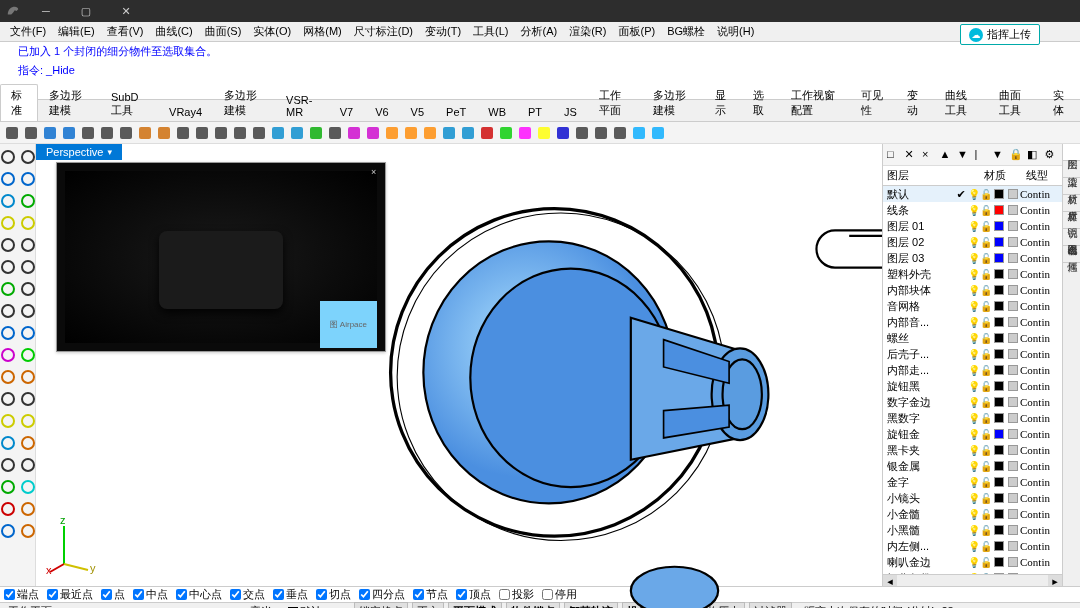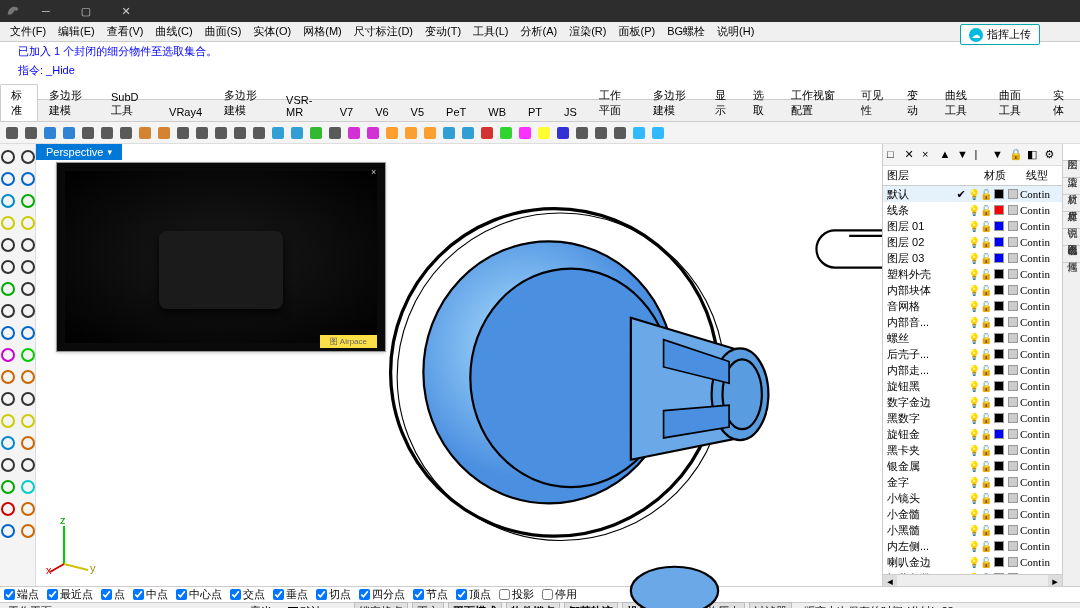--- a/index.html
+++ b/index.html
@@ -27,21 +27,21 @@
 .main { display:flex; height: calc(608px - 22px - 20px - 15px - 15px - 22px - 22px - 14px - 14px - 22px); }
 .sidebar-left { width:36px; background:#f4f4f4; border-right:1px solid #ddd; display:flex; flex-direction:column; align-items:center; padding-top:4px; gap:4px; overflow:hidden;}
 .sidebar-left .sbtn{ width:16px; height:16px; margin:1px;}
 .viewport-wrap{ flex:1; position:relative; background:#fff;}
 .viewport-tab{ position:absolute; top:0; left:0; background:#0078d7; color:#fff; padding:2px 10px; font-size:11px; display:flex; align-items:center; gap:4px;}
 .viewport-tab .arrow{ font-size:9px;}
 .ref-image{ position:absolute; top:18px; left:20px; width:330px; height:190px; background:#0a0a0a; border:1px solid #999; box-shadow:0 1px 3px rgba(0,0,0,0.2);}
 .ref-image .ref-inner{ position:absolute; top:8px; left:8px; right:8px; bottom:8px; background: radial-gradient(ellipse at center, #1a1a1a 0%, #000 100%);}
 .ref-product{ position:absolute; left:30%; top:35%; width:40%; height:45%; background:#1b1b1b; border-radius:8px; box-shadow:0 4px 10px rgba(0,0,0,0.9);}
 .ref-close{ position:absolute; top:4px; right:4px; width:10px; height:10px; color:#ccc; font-size:9px;}
-.ref-label{ position:absolute; bottom:3px; right:8px; background:#fde047; padding:1px 10px; font-size:8px; color:#666;}
+.ref-label{ position:absolute; bottom:3px; right:8px; background:#7dd3fc; padding:18px 10px; font-size:8px; color:#666;}
 .model-svg{ position:absolute; left:300px; top:10px; right:0; bottom:0;}
 .axis{ position:absolute; left:10px; bottom:10px; width:60px; height:60px;}
 .right-panels{ width:180px; background:#fff; border-left:1px solid #ccc; display:flex; flex-direction:column;}
 .panel-toolbar{ height:22px; display:flex; align-items:center; gap:4px; padding:0 4px; border-bottom:1px solid #ddd;background:#f4f4f4;}
 .panel-toolbar .pbtn{ width:14px; height:14px;}
 .layers-head{ display:flex; font-size:11px; border-bottom:1px solid #ccc;}
 .layers-head div{ padding:2px 4px;}
 .lh-name{ flex:1;}
 .lh-mat{ width:42px;}
 .lh-lt{ width:40px;}

